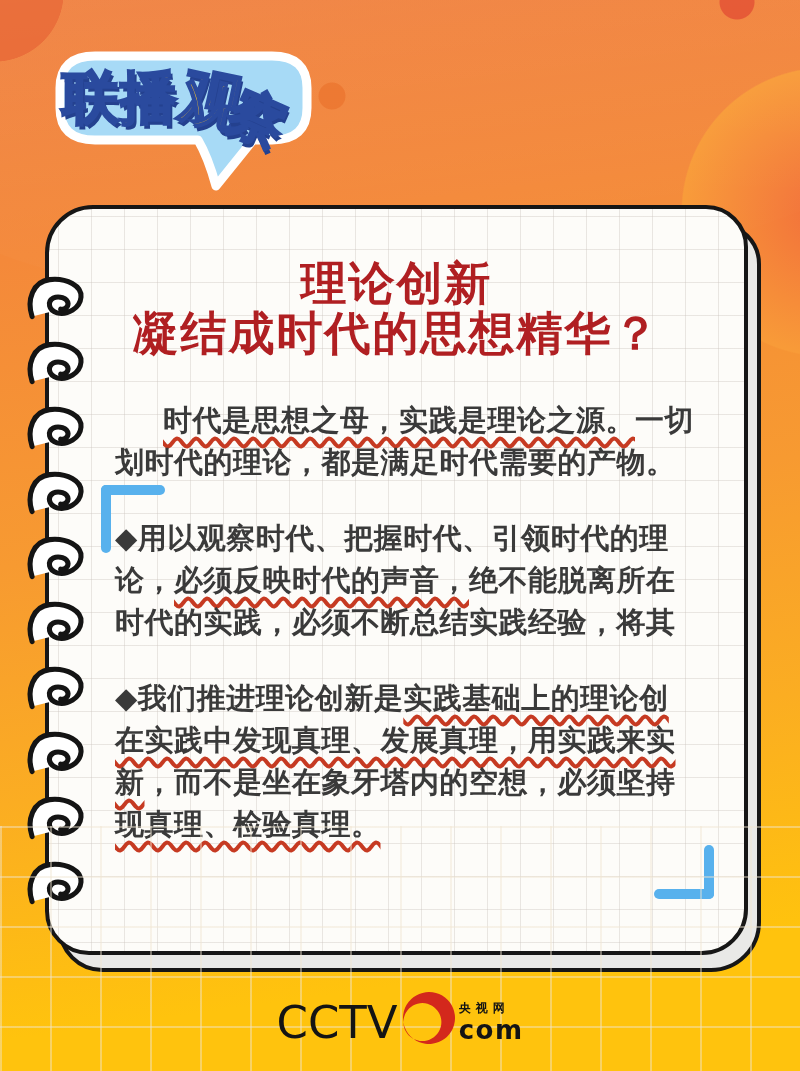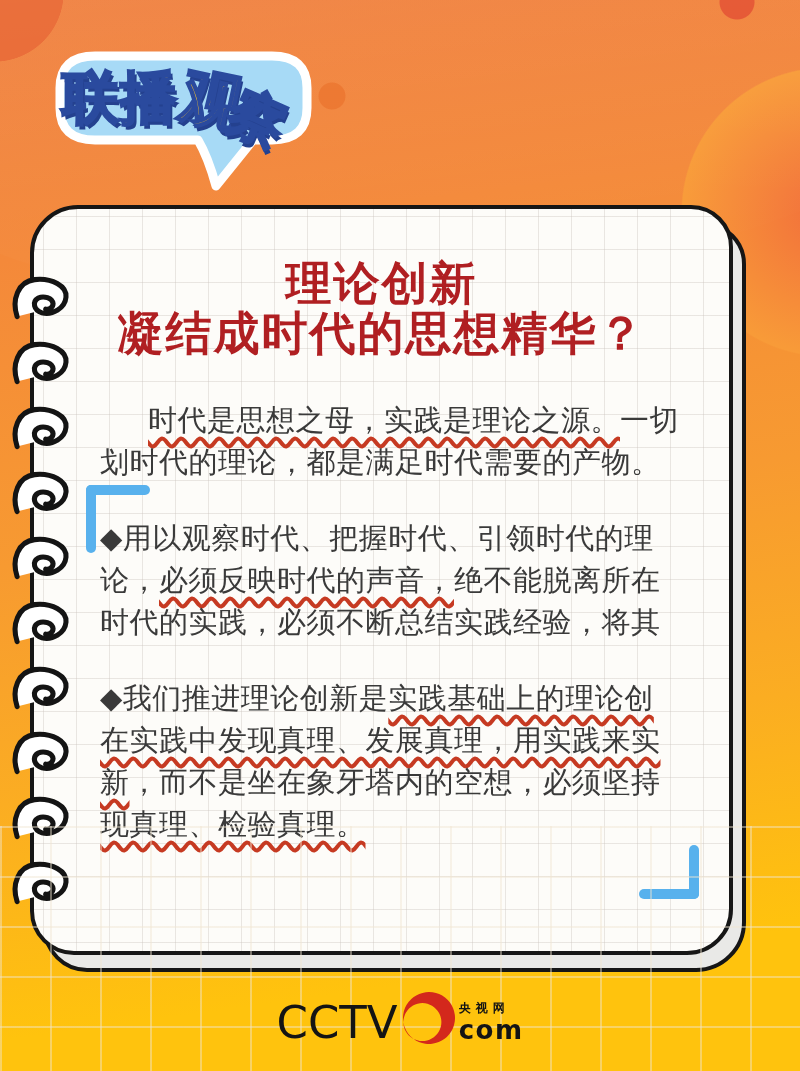--- a/index.html
+++ b/index.html
@@ -37,21 +37,21 @@
     position:absolute; left:12px; top:14px; display:flex; align-items:flex-start;
     font-weight:900; color:#F6C12B;
     -webkit-text-stroke:2.4px #2A4A9E;
     text-shadow:3px 4px 0 #24418F;
   }
   .badge-text .b1 { font-size:57px; letter-spacing:1px; }
   .badge-text .b2 { font-size:61px; transform:rotate(12deg); margin-left:3px; }
   .badge-text .b3 { font-size:56px; transform:rotate(24deg) translateY(24px); margin-left:-3px; }
 
   
-  .notebook { position:absolute; left:30px; top:205px; width:703px; height:750px; }
+  .notebook { position:absolute; left:45px; top:205px; width:703px; height:750px; }
   .page-back {
     position:absolute; left:0; top:0; width:100%; height:100%;
     transform:translate(13px,17px);
     background:#E9E9E7; border:4px solid #161616;
     border-radius:46px 42px 50px 44px;
   }
   .page-front {
     position:absolute; left:0; top:0; width:100%; height:100%;
     background-color:#FDFCF9;
     background-image:
@@ -77,21 +77,21 @@
   .bracket-br::after  { right:0; top:0; width:10px; height:54px; }
 
   
   .note-title {
     margin-top:50px; text-align:center;
     font-family:"Liberation Serif", serif; font-weight:900;
     font-size:46px; line-height:50px; letter-spacing:2px; color:#B01F22;
   }
   .note-body {
     margin:40px 0 0 66px; width:606px;
-    font-weight:400; font-size:29px; color:#3A3A3A; letter-spacing:0.5px;
+    font-weight:700; font-size:29px; color:#3A3A3A; letter-spacing:0.5px;
   }
   .para { margin-bottom:34px; }
   .line { height:42px; line-height:42px; white-space:nowrap; }
   .line.indent { padding-left:48px; }
   .seg.wavy {
     text-decoration-line:underline; text-decoration-style:wavy;
     text-decoration-color:#C63A22; text-decoration-thickness:3.5px;
     text-underline-offset:7px;
   }
 

